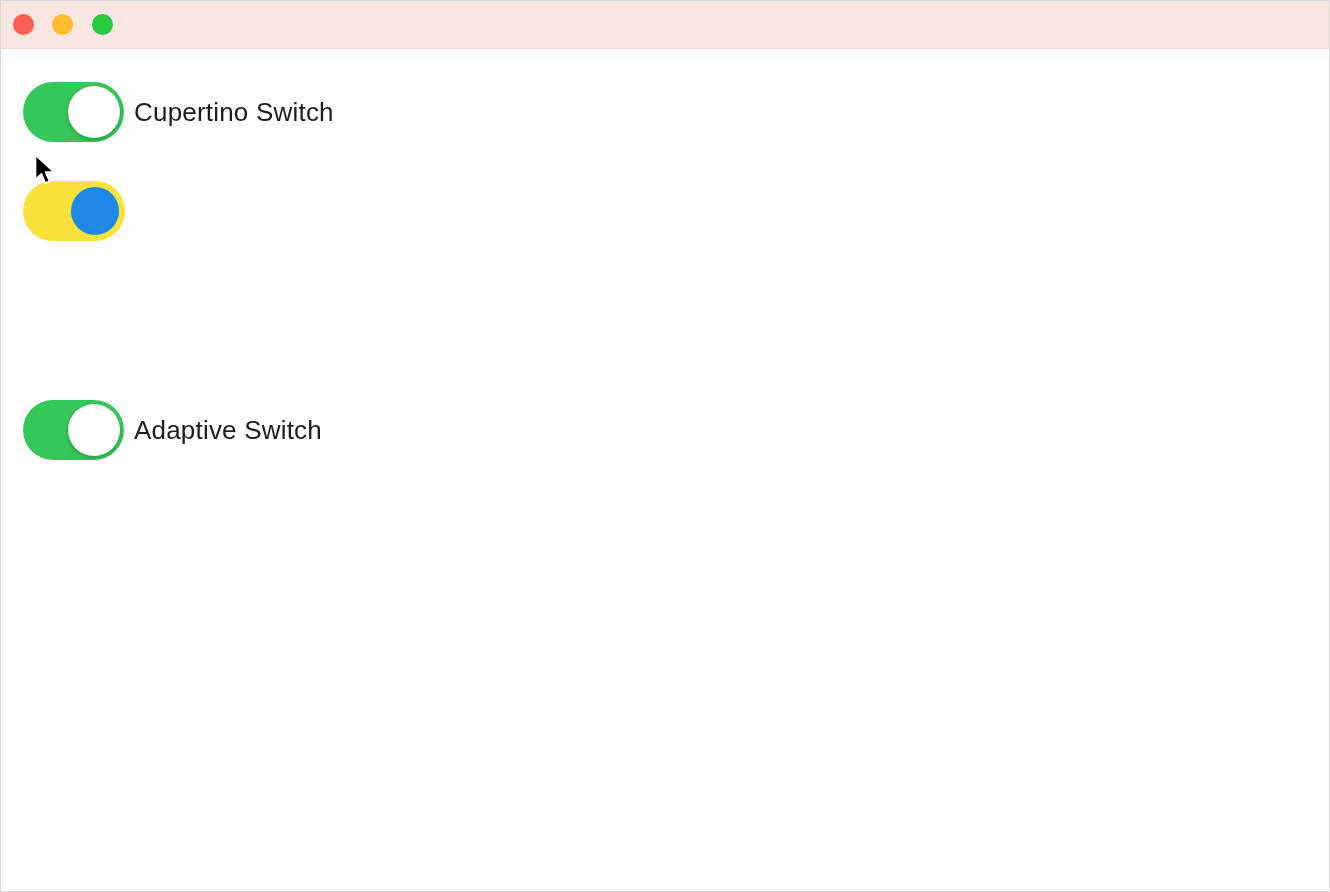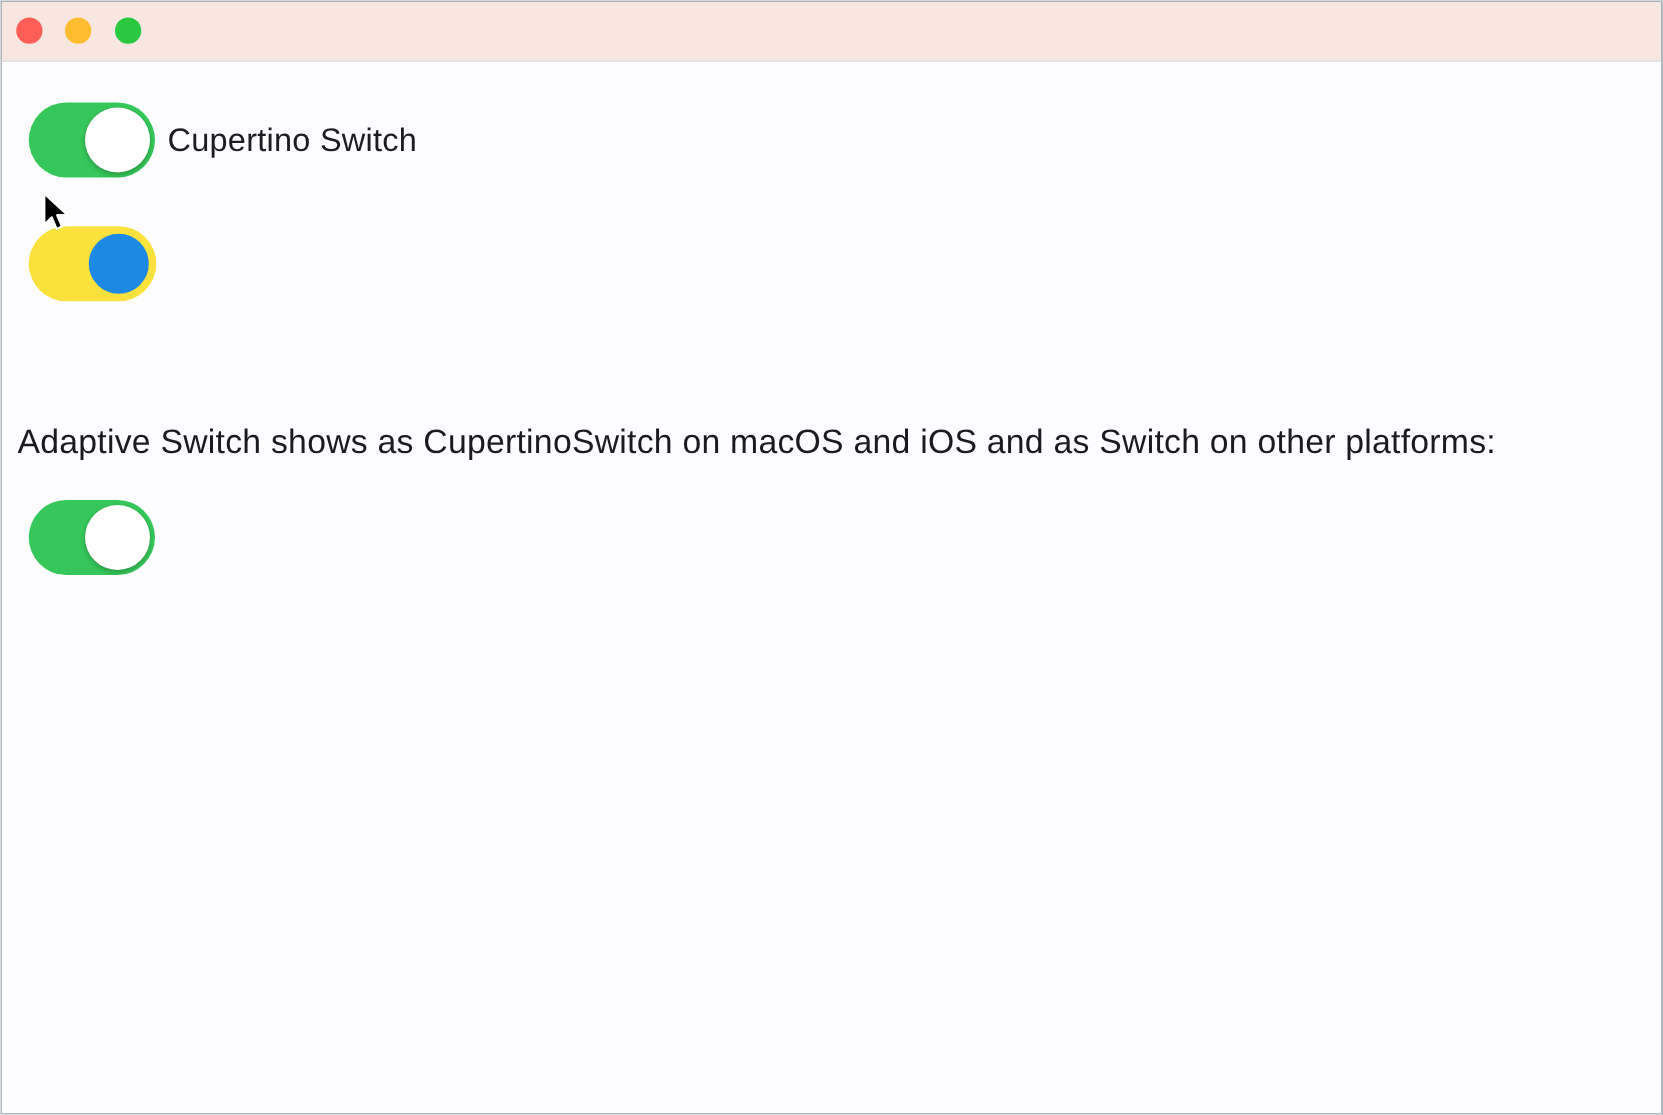--- a/index.html
+++ b/index.html
@@ -6,21 +6,21 @@
   html, body { width: 1330px; height: 892px; }
   body {
     font-family: "Liberation Sans", "DejaVu Sans", sans-serif;
     background: #ffffff;
     overflow: hidden;
   }
   .window {
     position: relative;
     width: 1330px;
     height: 892px;
-    background: #0c4a6e;
+    background: #86efac;
     border: 1px solid #d8d8d8;
     overflow: hidden;
   }
   
   .titlebar {
     position: absolute;
     top: 0; left: 0; right: 0;
     height: 48px;
     background: var(--titlebar-color, #f8e7e1);
     border-bottom: 1px solid #ece0db;
@@ -146,26 +146,26 @@
       </div>
       <span class="switch-label">Cupertino Switch</span>
     </div>
 
     <div class="switch-row row-material">
       <div class="material-switch" role="switch" aria-checked="true">
         <div class="material-thumb"></div>
       </div>
     </div>
 
-    <div class="description">Adaptive Switch shows as CupertinoSwitch on macOS and iOS and as Switch on other platforms:</div>
 
     <div class="switch-row row-adaptive">
       <div class="cupertino-switch" role="switch" aria-checked="true">
         <div class="cupertino-thumb"></div>
       </div>
+      <span class="switch-label">Adaptive Switch</span>
     </div>
 
     <svg class="cursor" viewBox="0 0 24 30">
       <path d="M4,1 L4,24 L9.6,18.6 L13.2,27.3 L17.2,25.5 L13.6,17 L21.5,17 Z" fill="#000000" stroke="#ffffff" stroke-width="1.6" stroke-linejoin="round"></path>
     </svg>
 
   </div>
 </div>
 
 </body></html>

